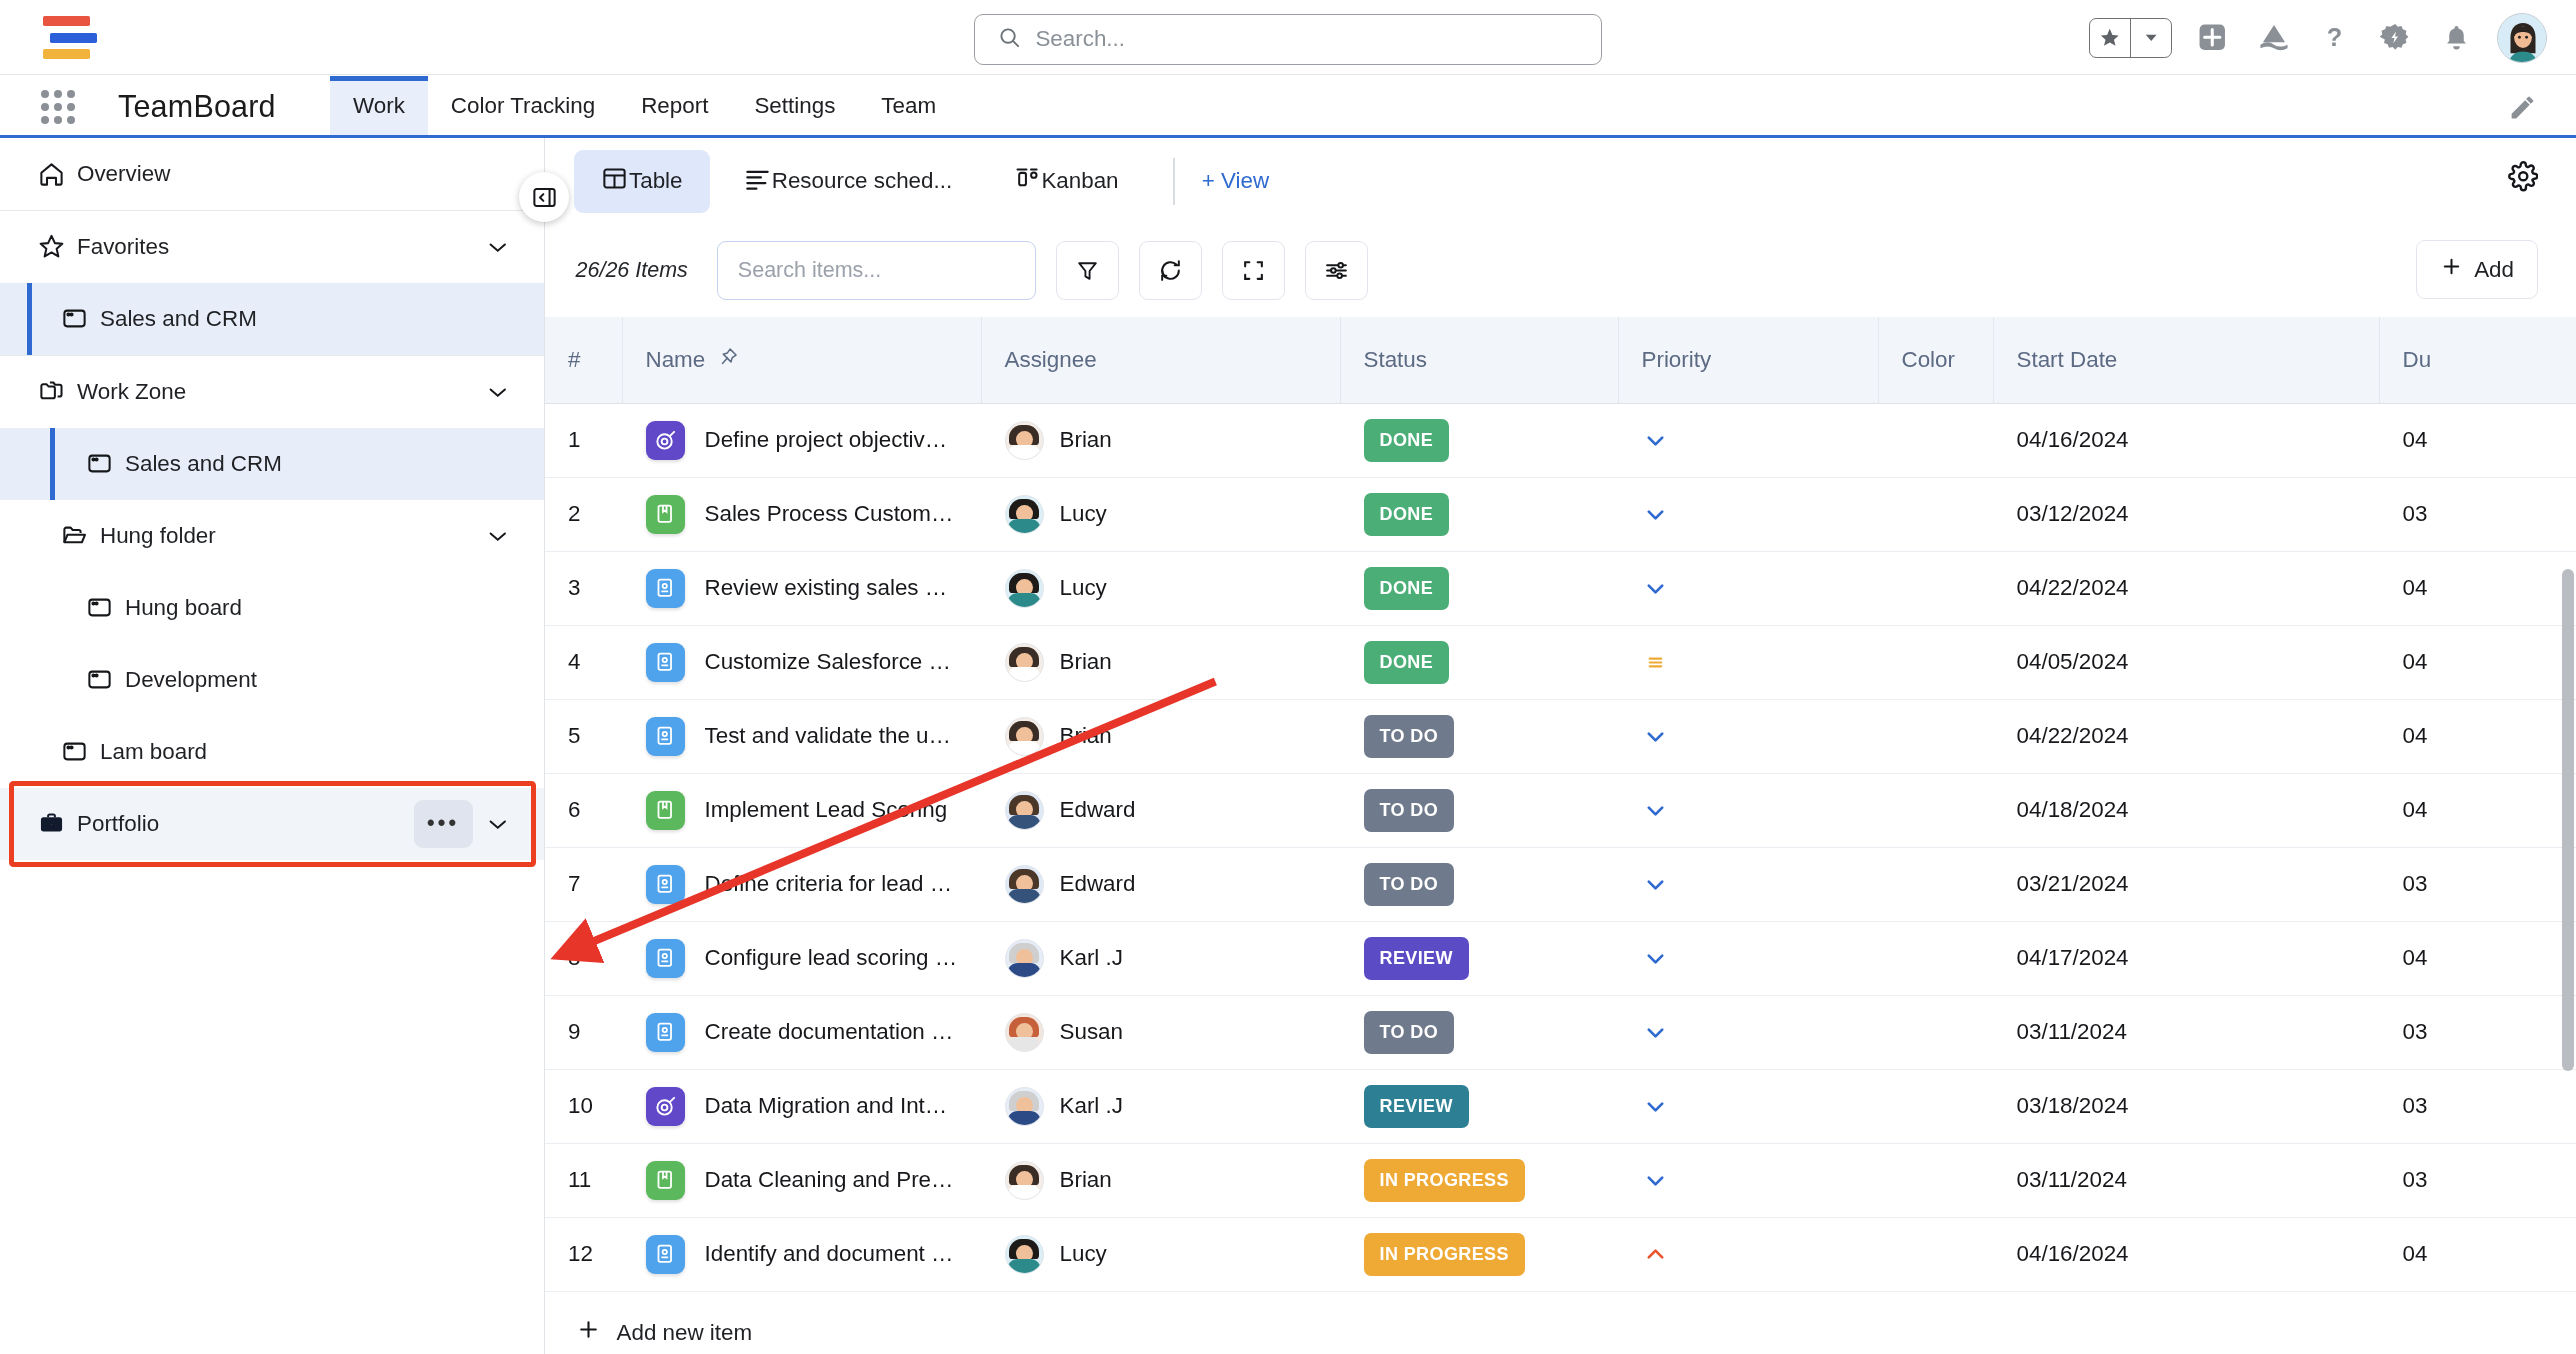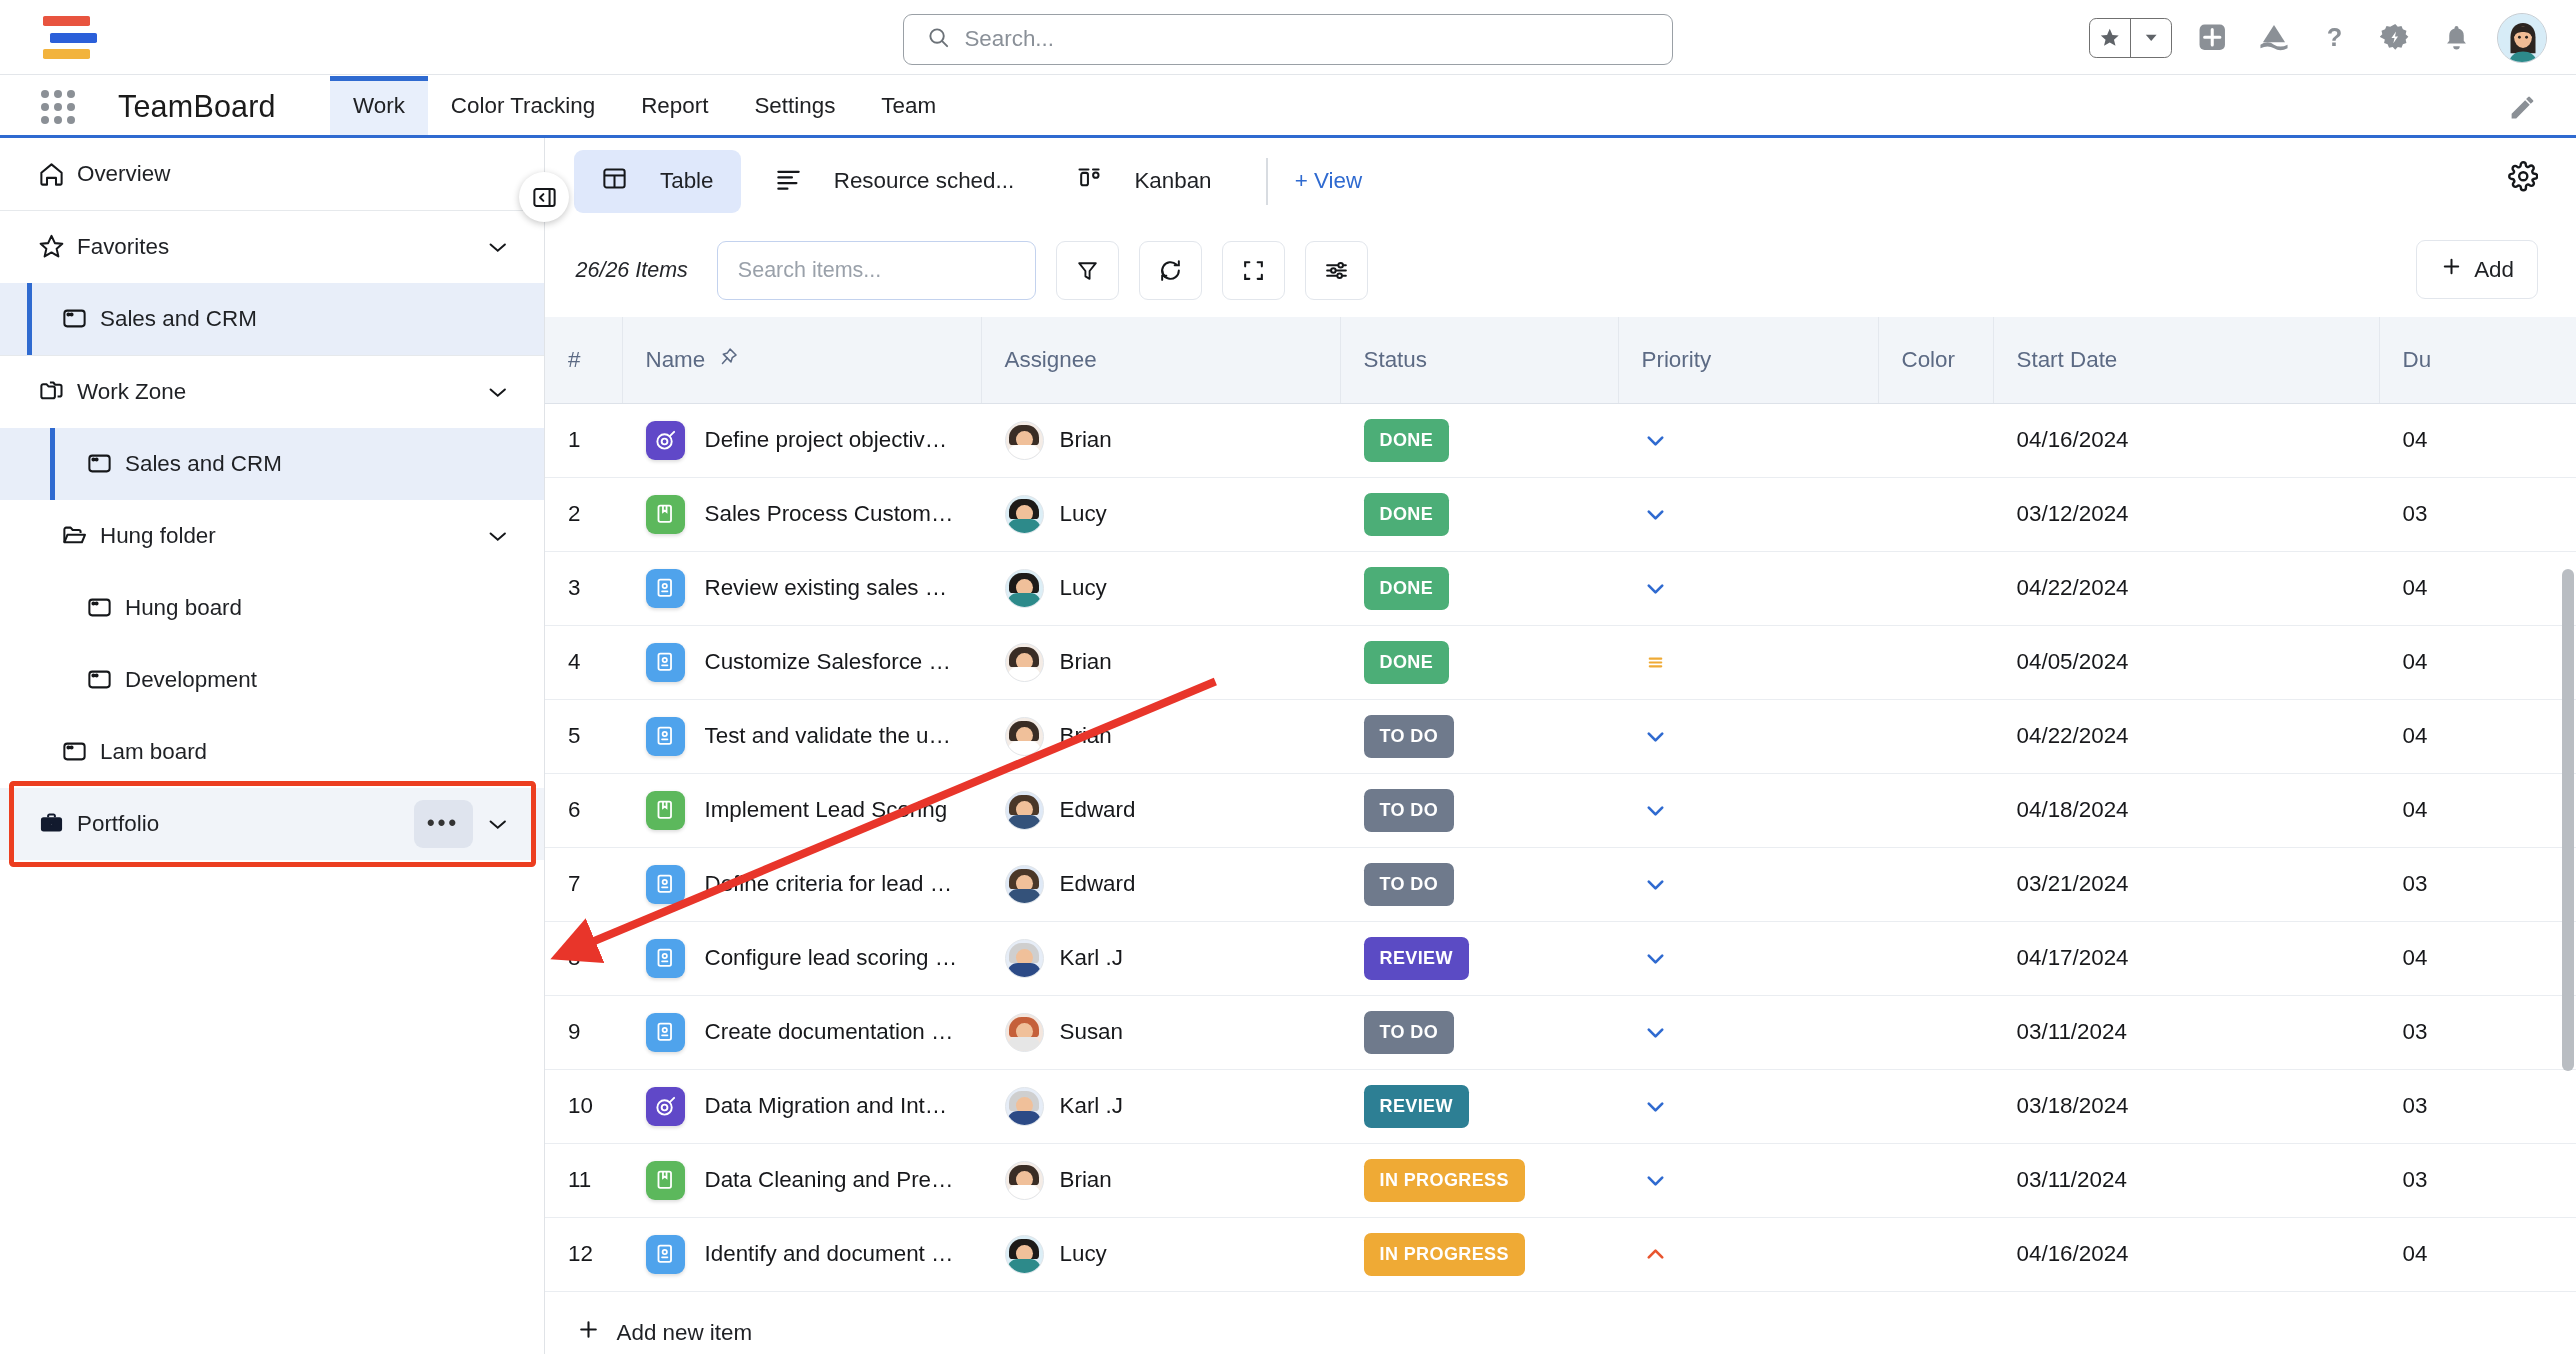--- a/index.html
+++ b/index.html
@@ -24,21 +24,21 @@
     width: 52px; height: 50px;
   }
   .logo-mark i { display: block; border-radius: 1.8px; position: absolute; }
   .logo-bar1 { background: #e8543f; width: 47px; height: 10px; left: 0; top: 3.6px; }
   .logo-bar2 { background: #2b5fd9; width: 47px; height: 10px; left: 7.2px; top: 20px; }
   .logo-bar3 { background: #f2b33d; width: 47px; height: 10px; left: 0; top: 36px; }
 
   .global-search {
     position: absolute; left: 50%; transform: translateX(-50%);
     top: 13.5px;
-    width: 770px; height: 51px;
+    width: 628px; height: 51px;
     border: 0.9px solid #9aa0a6; border-radius: 9px;
     display: flex; align-items: center; gap: 14.4px;
     padding: 0 23px;
     background: #fff;
   }
   .global-search .ph { color: #8a9098; font-size: 22.4px; }
 
   .top-icons {
     position: absolute; right: 29px; top: 0; height: 75px;
     display: flex; align-items: center; gap: 20px;
@@ -138,21 +138,21 @@
   }
 
   
   .main { flex: 1; position: relative; overflow: hidden; background: #fff; }
 
   .viewtabs {
     height: 86px; display: flex; align-items: center;
     padding-left: 29px; gap: 7.2px; position: relative;
   }
   .vtab {
-    display: flex; align-items: center; gap: 32px;
+    display: flex; align-items: center; gap: 1px;
     height: 63px; padding: 0 27px; border-radius: 9px;
     font-size: 22.4px; color: #1f2125; cursor: pointer;
   }
   .vtab.active { background: #dfe8fb; }
   .vsep { width: 1.8px; height: 47px; background: #d8dce1; margin: 0 20px; }
   .addview { color: #2f6ad0; font-size: 22.4px; display: flex; align-items: center; gap: 9px; cursor: pointer; }
   .gear-right { position: absolute; right: 38px; top: 23px; cursor: pointer; }
 
   .toolbar {
     height: 93px; display: flex; align-items: center;

